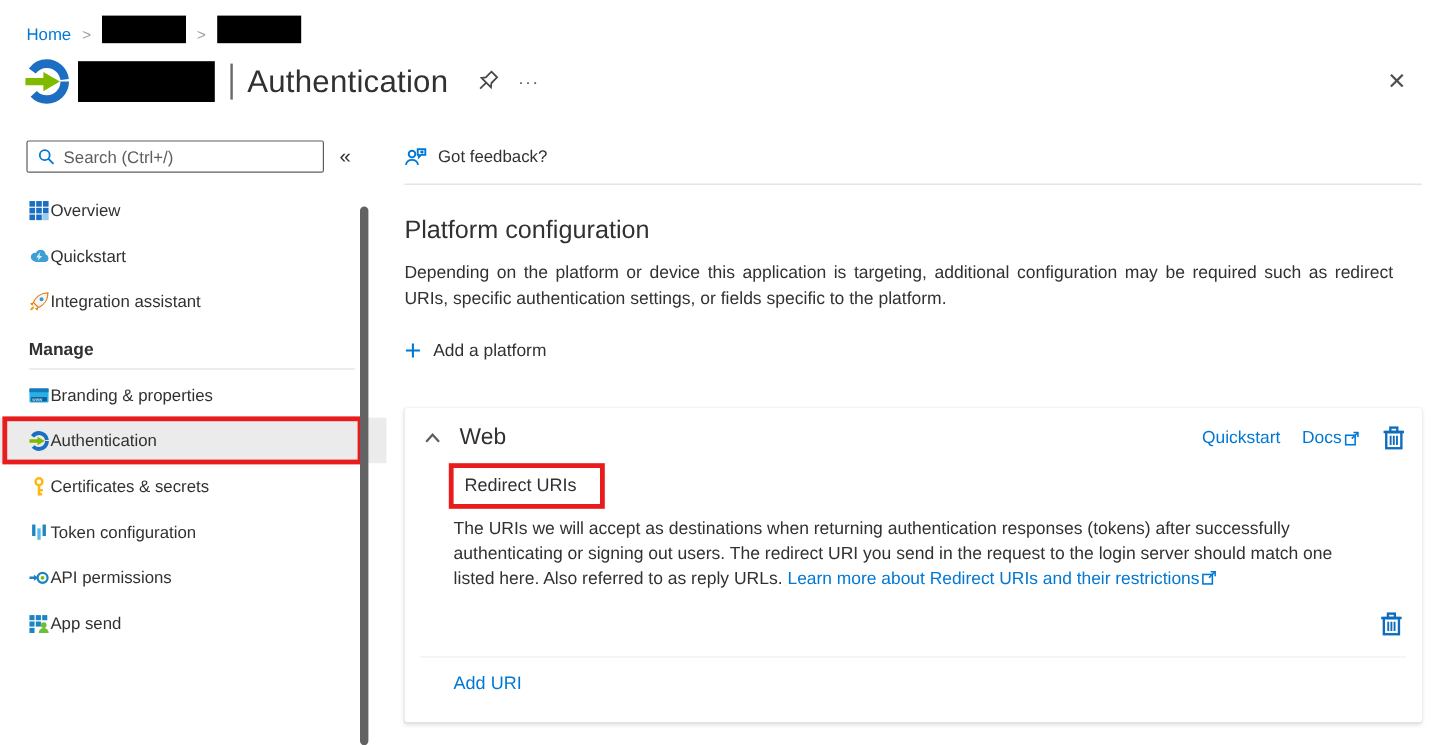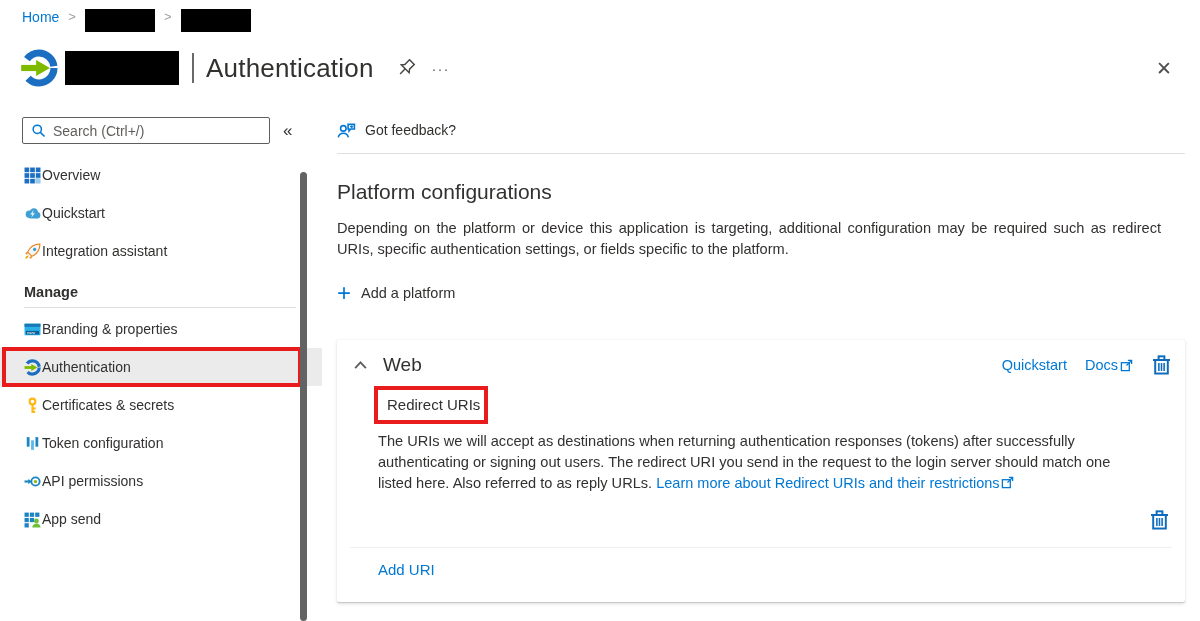--- a/index.html
+++ b/index.html
@@ -1,18 +1,18 @@
 <!DOCTYPE html>
 <html><head>
 <meta charset="utf-8">
 <style>
 *{margin:0;padding:0;box-sizing:border-box}
 html,body{width:1200px;height:621px}
 body{background:#fff;font-family:"Liberation Sans",sans-serif;color:#323130;overflow:hidden;position:relative}
-.breadcrumb{display:flex;align-items:flex-start;gap:9px;height:36px;padding:9px 0 0 22px;font-size:14px}
+.breadcrumb{display:flex;align-items:flex-end;gap:9px;height:36px;padding:9px 0 0 22px;font-size:14px}
 .crumb-link{color:#0078d4;cursor:pointer}
 .crumb-sep{color:#a19f9d;font-size:13px}
 .redact{background:#000}
 .redact.crumb{width:70px;height:23px}
 .page-header{display:flex;align-items:center;height:64px;padding:0 28px 0 20px}
 .app-logo{width:38px;height:38px;flex:0 0 auto}
 .redact.title{width:114px;height:34px;margin-left:7px}
 .title-sep{width:2px;height:30px;background:#6b6967;margin:0 12px 0 13px}
 .page-title{font-size:26px;font-weight:400;letter-spacing:.2px;white-space:nowrap}
 .pin{margin-left:22px;display:flex;cursor:pointer}
@@ -42,21 +42,21 @@
 .add-platform{margin-top:21px;display:flex;align-items:center;gap:10px;font-size:14.5px;cursor:pointer;width:max-content;height:24px}
 .plus{color:#0078d4;font-size:24px;font-weight:300;line-height:18px}
 .card{margin-top:35px;background:#fff;border-radius:2px;box-shadow:0 .3px .9px rgba(0,0,0,.13),0 1.6px 3.6px rgba(0,0,0,.13);padding:14px 13px 24px}
 .card-header{display:flex;align-items:center}
 .chev{display:flex;cursor:pointer;margin-left:3px}
 .card-title{font-size:19px;margin-left:15px;font-weight:400}
 .card-links{margin-left:auto;display:flex;align-items:center;gap:18px}
 .link{color:#0078d4;font-size:14.5px;cursor:pointer;text-decoration:none}
 .docs{display:flex;align-items:center;gap:2px}
 .trash{display:flex;cursor:pointer}
-.redirect-box{display:inline-block;border:4px solid #e81c1c;margin:10px 0 0 24px;padding:6px 4px 7px 9px;font-size:15px}
+.redirect-box{display:inline-block;border:4px solid #e81c1c;margin:10px 0 0 24px;padding:6px 20px 7px 9px;font-size:15px}
 .card-desc{margin:7px 0 0 28px;font-size:14.6px;line-height:21px;max-width:756px}
 .uri-row{display:flex;justify-content:flex-end;align-items:center;margin-top:7px;height:38px;padding-right:2px}
 .card-divider{border:0;border-top:1px solid #f0efee;margin-top:8px}
 .add-uri{margin:13px 0 0 28px;font-size:15px;color:#0078d4;cursor:pointer;width:max-content}
 </style>
 </head>
 <body>
 
 <div class="breadcrumb">
   <span class="crumb-link">Home</span>
@@ -245,21 +245,21 @@
           <circle cx="6" cy="7" r="2.6"></circle>
           <path d="M1.2 15.5 a4.9 4.9 0 0 1 9.6 0"></path>
           <path d="M10.5 3.2 h6 v4.4 h-3.4 l-1.7 1.8 v-1.8 h-0.9 z"></path>
           <path d="M12.4 5.4 h2.2 m-1 -1.1 l1.1 1.1 l-1.1 1.1" stroke-width="1.1"></path>
         </svg>
       </span>
       <span>Got feedback?</span>
     </div>
     <hr class="main-divider">
 
-    <h2 class="h2">Platform configurations</h2>
+    <h2 class="h2">Platform configuration</h2>
     <p class="desc">Depending on the platform or device this application is targeting, additional configuration may be required such as redirect URIs, specific authentication settings, or fields specific to the platform.</p>
 
     <div class="add-platform">
       <span class="plus">+</span>
       <span>Add a platform</span>
     </div>
 
     <div class="card">
       <div class="card-header">
         <span class="chev">

